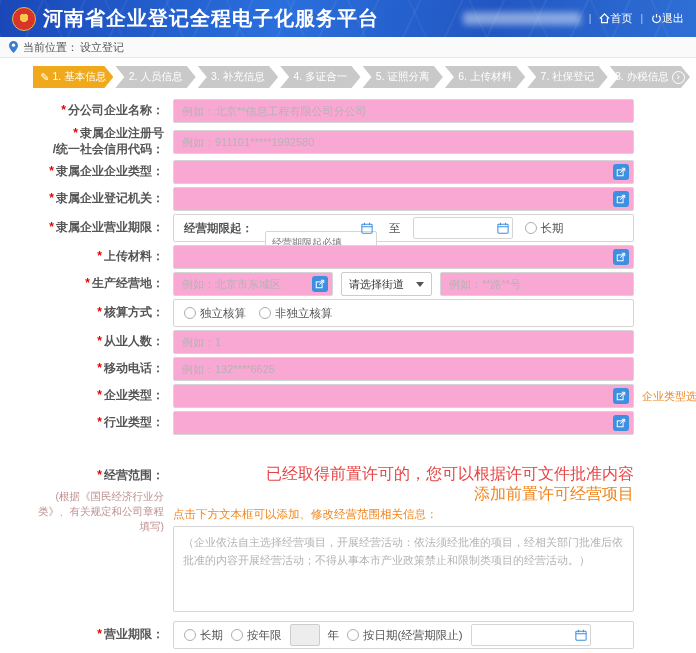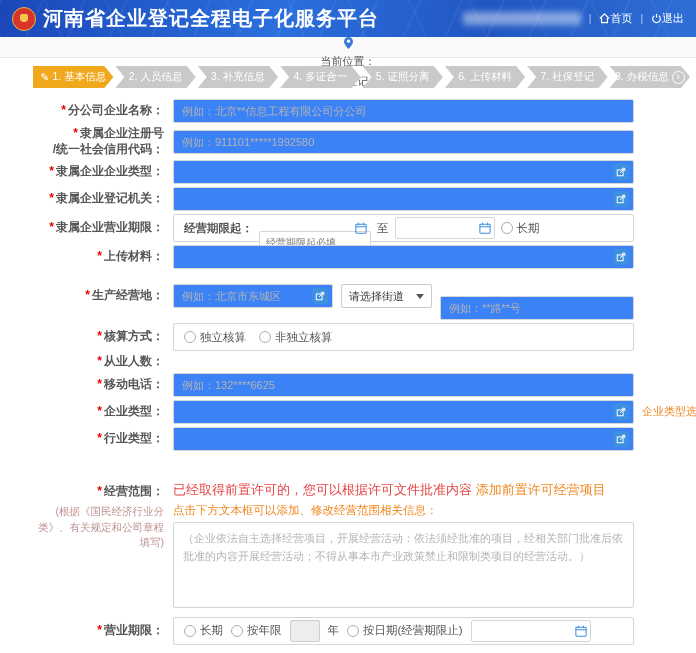--- a/index.html
+++ b/index.html
@@ -26,21 +26,21 @@
   .emblem-star { color:#f6c84c; font-size:9px; line-height:1; }
   .app-title { color:#fff; font-size:20px; font-weight:bold; letter-spacing:1px; white-space:nowrap; }
   .hnav { margin-left:auto; display:flex; align-items:center; gap:8px; color:#fff; font-size:11px; }
   .redacted { width:118px; height:13px; border-radius:3px; background:rgba(255,255,255,0.45); filter:blur(3px); }
   .hsep { color:rgba(255,255,255,0.65); font-size:10px; }
   .hlink { display:inline-flex; align-items:center; color:#fff; text-decoration:none; cursor:pointer; }
   .hlink svg { display:block; }
   
   .breadcrumb {
     height: 21px; display:flex; align-items:center; gap:5px; padding: 0 9px;
-    background:#fafafa; border-bottom:1px solid #e7e7e7; font-size:11px; color:#555;flex-direction:column;
+    background:#fafafa; border-bottom:1px solid #e7e7e7; font-size:11px; color:#555;
   }
   
   .main { padding: 0 6px 0 33px; }
   .steps { display:flex; margin: 8px 0 11px; }
   .step {
     flex:1; height:22px; display:flex; align-items:center; justify-content:center; gap:3px;
     background:#c9c9c9; color:#fff; font-size:10.5px; cursor:pointer;
     clip-path: polygon(0 0, calc(100% - 9px) 0, 100% 50%, calc(100% - 9px) 100%, 0 100%, 9px 50%);
   }
   .step + .step { margin-left:2px; }
@@ -57,46 +57,46 @@
   .row.top { align-items:flex-start;margin-top:29px; }
   .lbl {
     width:140px; flex-shrink:0; text-align:right; padding-right:9px;
     font-weight:bold; color:#555; font-size:12px; line-height:1.3;
   }
   .req { color:#e60000; margin-right:2px; font-weight:bold; }
   .lbl-note { display:block; font-weight:normal; font-size:10.5px; color:#bf9090; margin-top:5px; line-height:1.45; }
   .ctl { flex:1; position:relative; display:flex; align-items:center; min-width:0; }
   .txt {
     width:100%; height:24px; border:1px solid #d5d5d5; border-radius:2px;
-    padding:0 8px; font-size:11px; color:#333; outline:none; font-family:inherit; background:#3b82f6;
+    padding:0 8px; font-size:11px; color:#333; outline:none; font-family:inherit; background:#f9a8d4;
   }
   .txt::placeholder, textarea::placeholder { color:#b3b3b3; }
   .picker .txt { padding-right:26px; }
   .picker-btn {
     position:absolute; right:5px; top:50%; transform:translateY(-50%);
     width:16px; height:16px; border-radius:3px; background:#3d8fe0;
     display:flex; align-items:center; justify-content:center; cursor:pointer;
   }
   .box {
     flex:1; height:28px; border:1px solid #d5d5d5; border-radius:2px;
-    display:flex; align-items:center; padding:0 10px; gap:6px; font-size:11.5px; color:#555; min-width:0;
+    display:flex; align-items:center; padding:0 10px; gap:12px; font-size:11.5px; color:#555; min-width:0;
   }
   .inline-input { position:relative; display:inline-flex; align-items:center; }
   .date-txt { height:22px; border:1px solid #d5d5d5; border-radius:2px; padding:0 22px 0 6px; font-size:10px; color:#333; outline:none; font-family:inherit; }
   .cal-btn { position:absolute; right:4px; top:50%; transform:translateY(-50%); cursor:pointer; display:flex; }
   .radio { width:12px; height:12px; border:1px solid #adadad; border-radius:50%; background:#fff; flex-shrink:0; display:inline-block; cursor:pointer; }
   .ropt { display:inline-flex; align-items:center; gap:4px; cursor:pointer; }
   .select {
     height:24px; border:1px solid #ccc; border-radius:2px; background:#fff;
     display:inline-flex; align-items:center; padding:0 7px; font-size:11px; color:#333; gap:12px; cursor:pointer; flex-shrink:0;
   }
   .chev { width:0; height:0; border-left:4px solid transparent; border-right:4px solid transparent; border-top:5px solid #555; }
   .link-orange { color:#f0851c; text-decoration:none; cursor:pointer; white-space:nowrap; }
   .ext-link { position:absolute; left:calc(100% + 8px); font-size:11px; }
-  .hint-red { color:#e64545; font-size:13px; line-height:20px; }
+  .hint-red { color:#e64545; font-size:16px; line-height:20px;text-align:right; }
   .hint-orange { color:#f0851c; font-size:11.5px; line-height:20px; }
   .scope-area {
     width:100%; height:86px; border:1px solid #d5d5d5; border-radius:2px; resize:none;
     padding:6px 9px; font-size:11px; line-height:1.65; color:#333; font-family:inherit; outline:none; margin-top:2px;
   }
   .small-gray { width:30px; height:22px; border:1px solid #ccc; background:#ededed; border-radius:2px; }
 </style>
 </head>
 <body>
 
@@ -269,40 +269,43 @@
               <svg width="10" height="10" viewBox="0 0 12 12">
                 <rect x="1.5" y="3.5" width="7" height="7" fill="none" stroke="#fff" stroke-width="1.2"></rect>
                 <path d="M5 7 L10.5 1.5 M7 1.5 h3.5 v3.5" stroke="#fff" stroke-width="1.2" fill="none"></path>
               </svg>
             </span>
         </span>
         <span class="select">
           <span>请选择街道</span>
           <span class="chev"></span>
         </span>
-        <input class="txt" style="flex: 1 1 0%; margin-top: 24px;" placeholder="例如：**路**号">
+        <input class="txt" style="flex: 1 1 0%;" placeholder="例如：**路**号">
       </div>
     </div>
 
     <div class="row">
       <div class="lbl"><span class="req">*</span><span>核算方式：</span></div>
       <div class="box" style="gap:13px;">
         <span class="ropt">
             <span class="radio"></span>
             <span>独立核算</span>
           </span>
         <span class="ropt">
             <span class="radio"></span>
             <span>非独立核算</span>
           </span>
       </div>
     </div>
 
     <div class="row">
       <div class="lbl"><span class="req">*</span><span>从业人数：</span></div>
+      <div class="ctl">
+          <input class="txt" placeholder="例如：1" style="">
+        </div>
     </div>
 
 
     <div class="row">
       <div class="lbl"><span class="req">*</span><span>移动电话：</span></div>
       <div class="ctl">
           <input class="txt" placeholder="例如：132****6625" style="">
         </div>
     </div>
 

